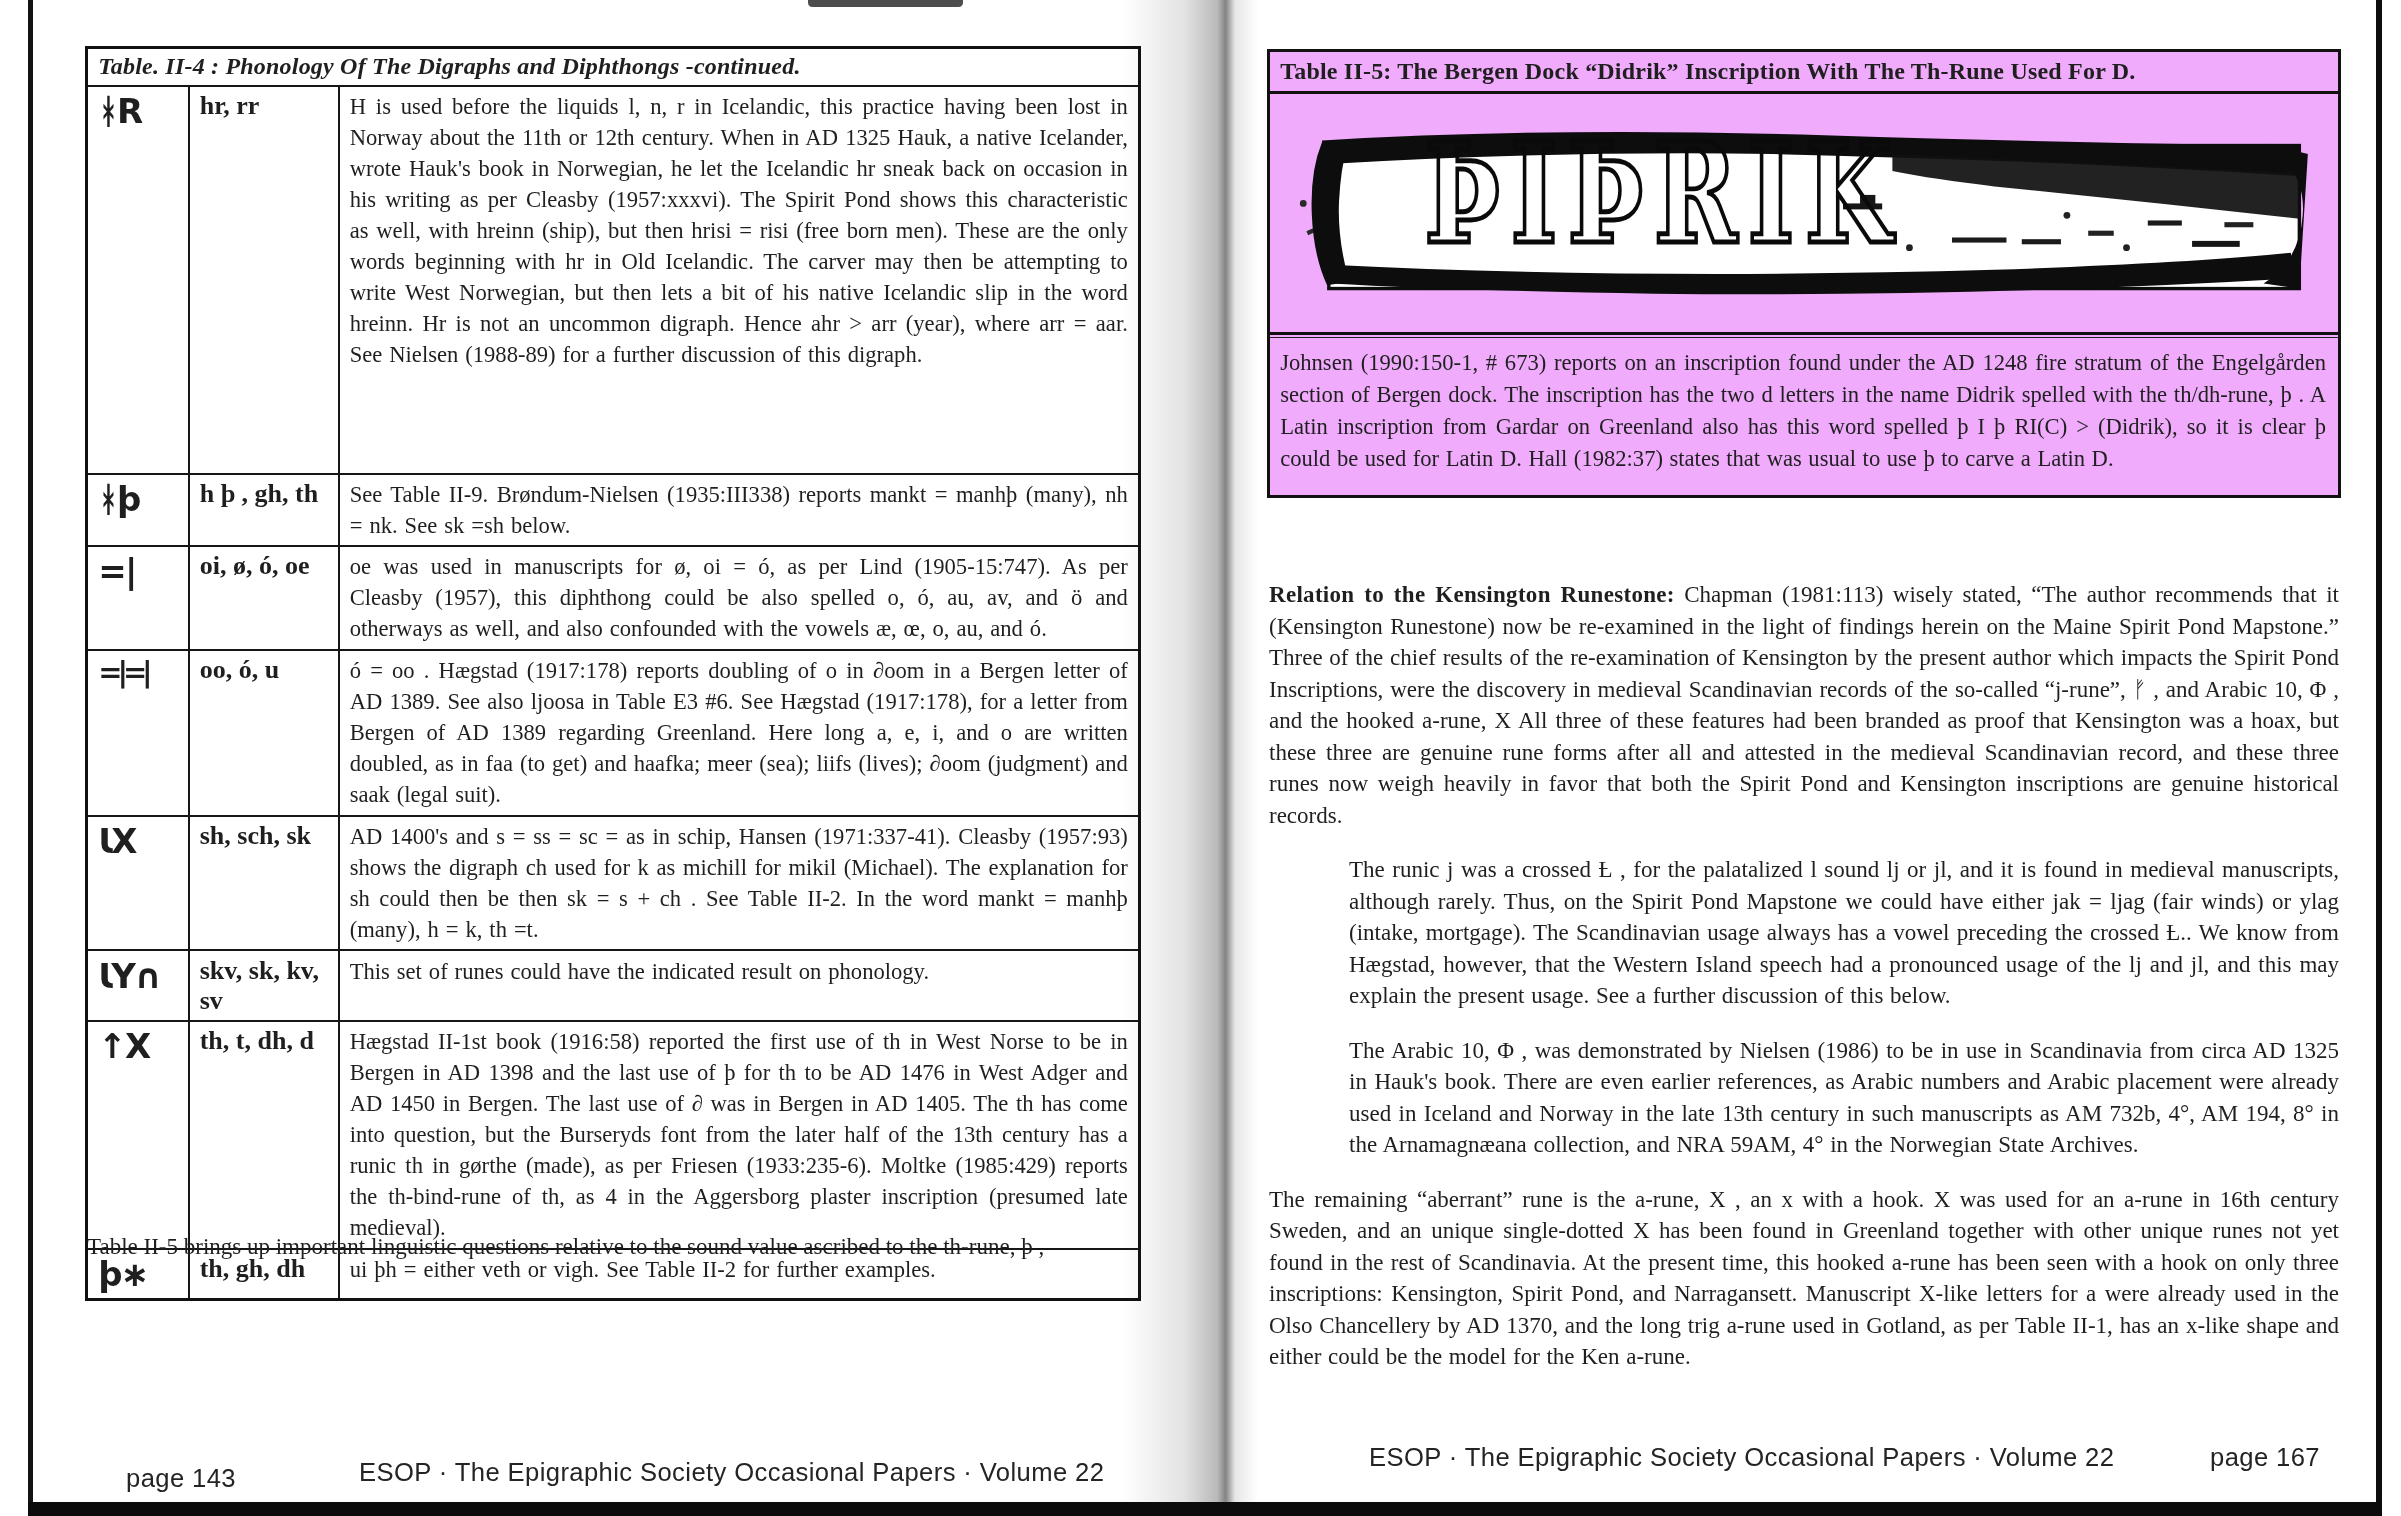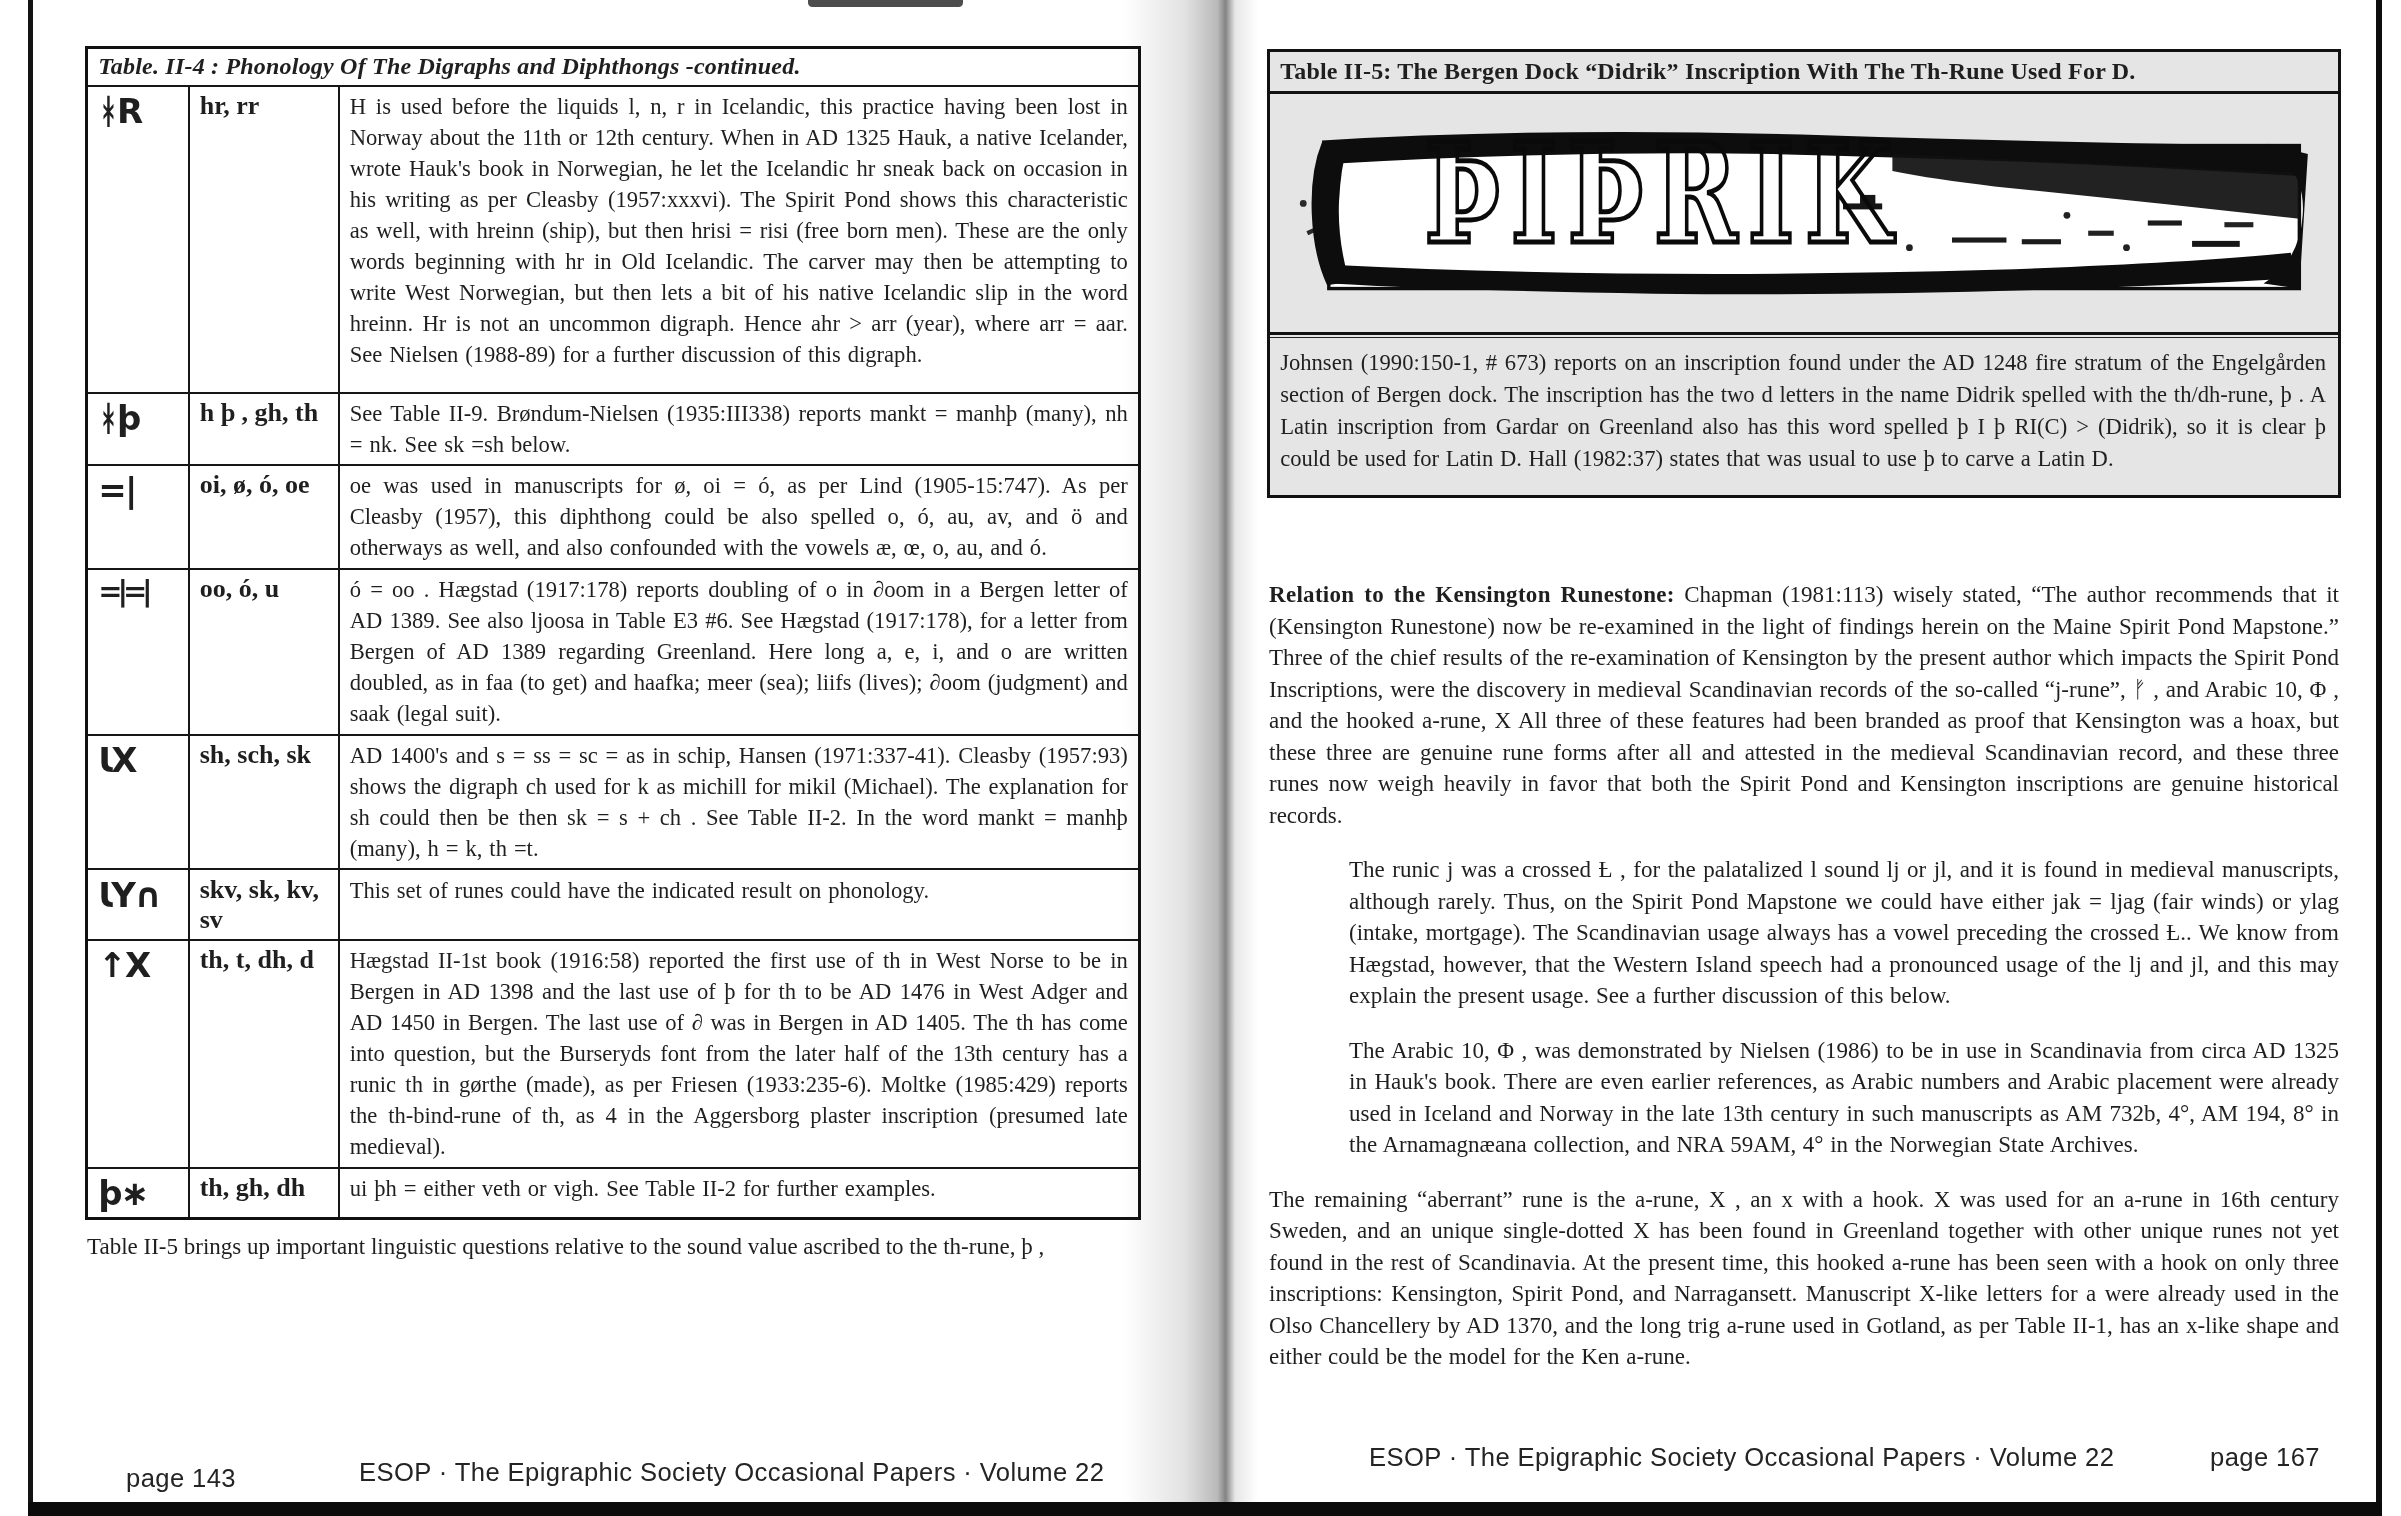--- a/index.html
+++ b/index.html
@@ -18,21 +18,21 @@
     table-layout:fixed;border:3.4px solid #111;}
   table.t4 td{border:2.6px solid #161616;vertical-align:top;padding:4.3px 10.2px 4.3px 10.2px;}
   td.t4hdr{font-weight:bold;font-size:24px;padding:3.4px 8.5px;letter-spacing:0.2px;font-style:italic;}
   td.rune{font-family:"DejaVu Sans","Liberation Sans",sans-serif;font-weight:bold;font-size:34px;
     letter-spacing:-1.7px;padding-top:6.8px;}
   td.sounds{font-weight:bold;font-size:26px;padding-top:8.5px;}
   td.desc{font-size:22.6px;line-height:31px;text-align:justify;word-spacing:1.3px;}
   .note{position:absolute;left:87px;top:1208px;width:980px;font-size:23px;line-height:32px;}
   .footer-txt{font-family:"Liberation Sans","DejaVu Sans",sans-serif;font-size:25.6px;color:#242424;letter-spacing:0.4px;}
   
-  .t5box{position:absolute;left:1267px;top:49px;width:1068px;border:3.4px solid #111;background:#e5e5e5;}
+  .t5box{position:absolute;left:1267px;top:49px;width:1068px;border:3.4px solid #111;background:#f0abfc;}
   .t5hdr{font-weight:bold;font-size:24px;padding:6px 10.2px;border-bottom:3.4px solid #111;letter-spacing:0.2px;}
   .imgwrap{padding:25.6px 15.3px 19px 25.6px;}
   .dblrule{border-top:3.4px solid #111;border-bottom:1.7px solid #222;height:2.6px;margin:0;}
   .caption{font-size:22.6px;line-height:32px;padding:8.5px 12px 20.4px 10.2px;text-align:justify;word-spacing:0.9px;}
   .rbody{position:absolute;left:1269px;top:547px;width:1070px;font-size:23px;line-height:31.5px;
     text-align:justify;word-spacing:0.9px;margin-top:32px;}
   .rbody p{margin:0 0 23px 0;}
   .rbody p.ind{margin-left:80px;}
   b.lead{letter-spacing:0.3px;}
 </style>
@@ -49,21 +49,21 @@
   <table class="t4">
     <colgroup>
         <col style="width:102px">
         <col style="width:150px">
         <col>
       </colgroup>
     <tbody>
         <tr>
       <td colspan="3" class="t4hdr">Table. II-4 : Phonology Of The Digraphs and Diphthongs -continued.</td>
     </tr>
-    <tr style="height:307px">
+    <tr style="height:388px">
       <td class="rune">ᚼR</td>
       <td class="sounds">hr, rr</td>
       <td class="desc">H is used before the liquids l, n, r in Icelandic, this practice having been lost in Norway about the 11th or 12th century.  When in AD 1325 Hauk, a native Icelander, wrote Hauk's book in Norwegian, he let the Icelandic hr sneak back on occasion in his writing as per Cleasby (1957:xxxvi).  The Spirit Pond shows this characteristic as well, with hreinn (ship), but then hrisi = risi (free born men).  These are the only words beginning with hr in Old Icelandic.  The carver may then be attempting to write West Norwegian, but then lets a bit of his native Icelandic slip in the word hreinn.  Hr is not an uncommon digraph.  Hence ahr &gt; arr (year), where arr = aar.  See Nielsen (1988-89) for a further discussion of this digraph.</td>
     </tr>
     <tr style="height:68px">
       <td class="rune">ᚼþ</td>
       <td class="sounds">h þ , gh, th</td>
       <td class="desc">See Table II-9. Brøndum-Nielsen (1935:III338) reports  mankt = manhþ  (many), nh = nk.  See sk =sh below.</td>
     </tr>
     <tr style="height:104px">

